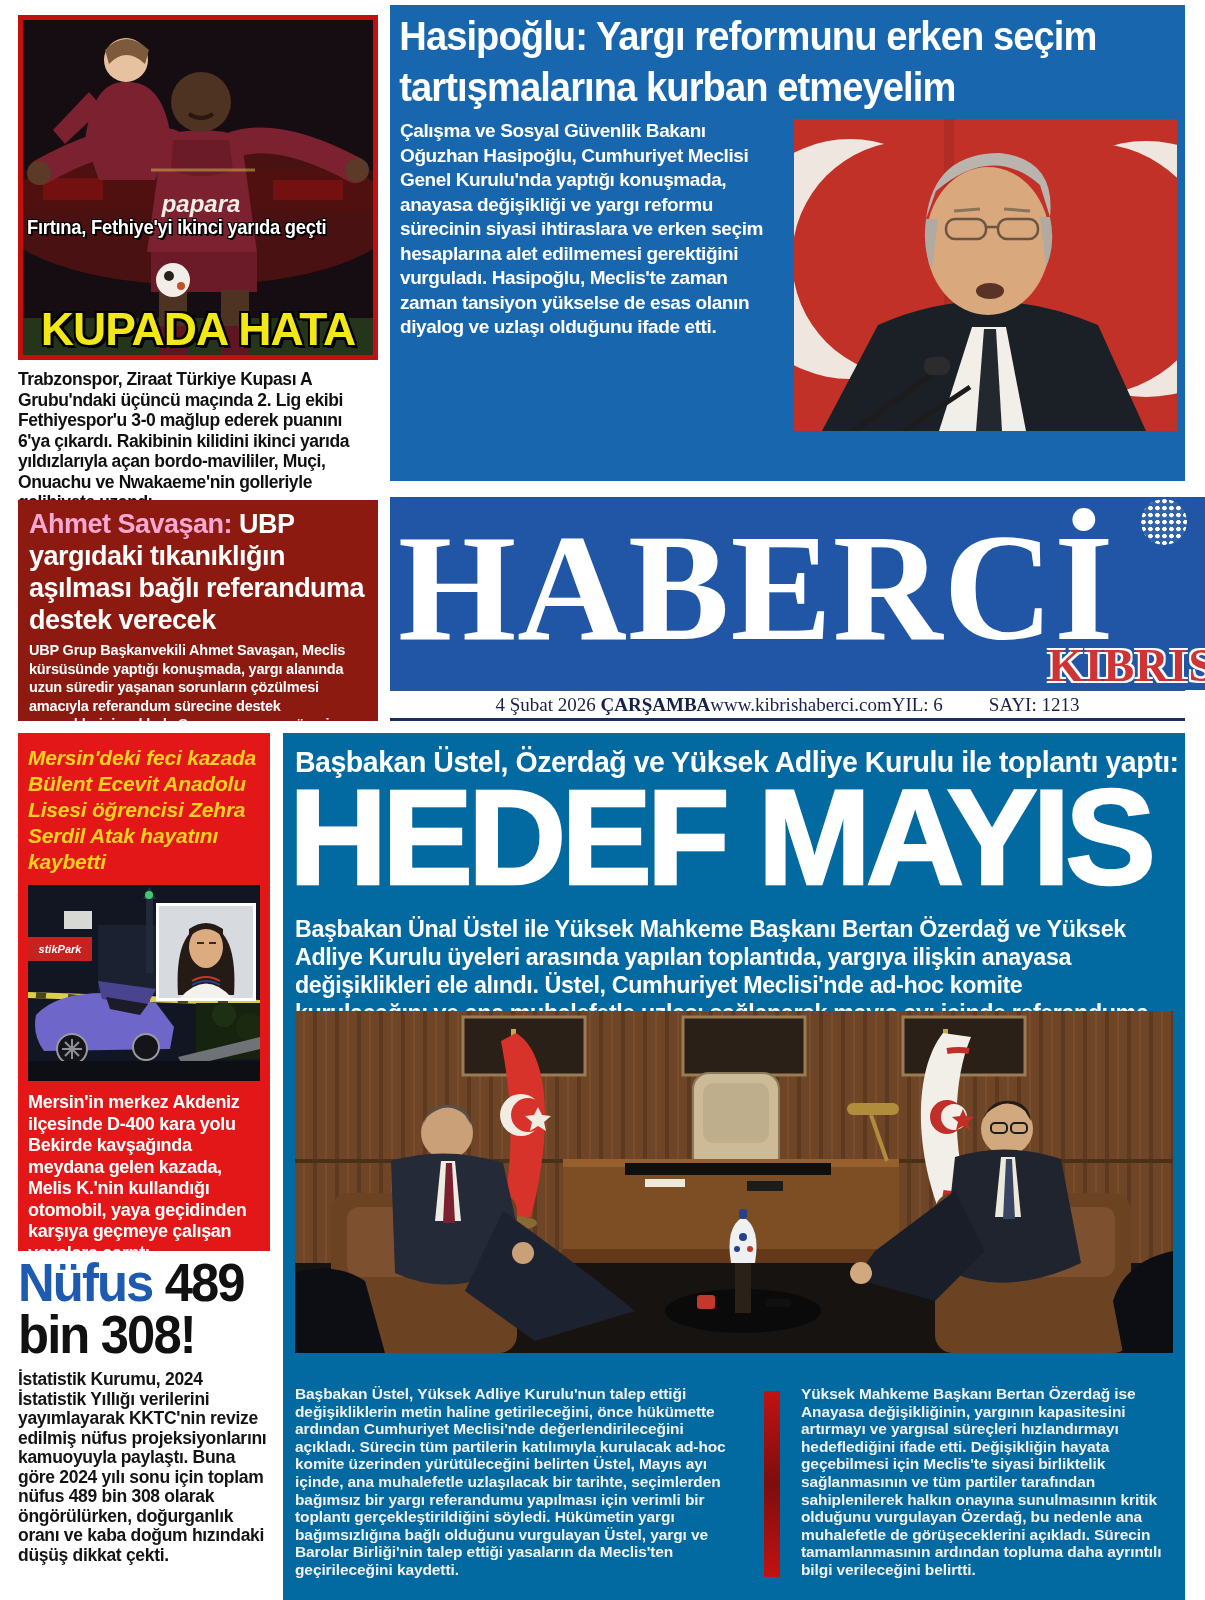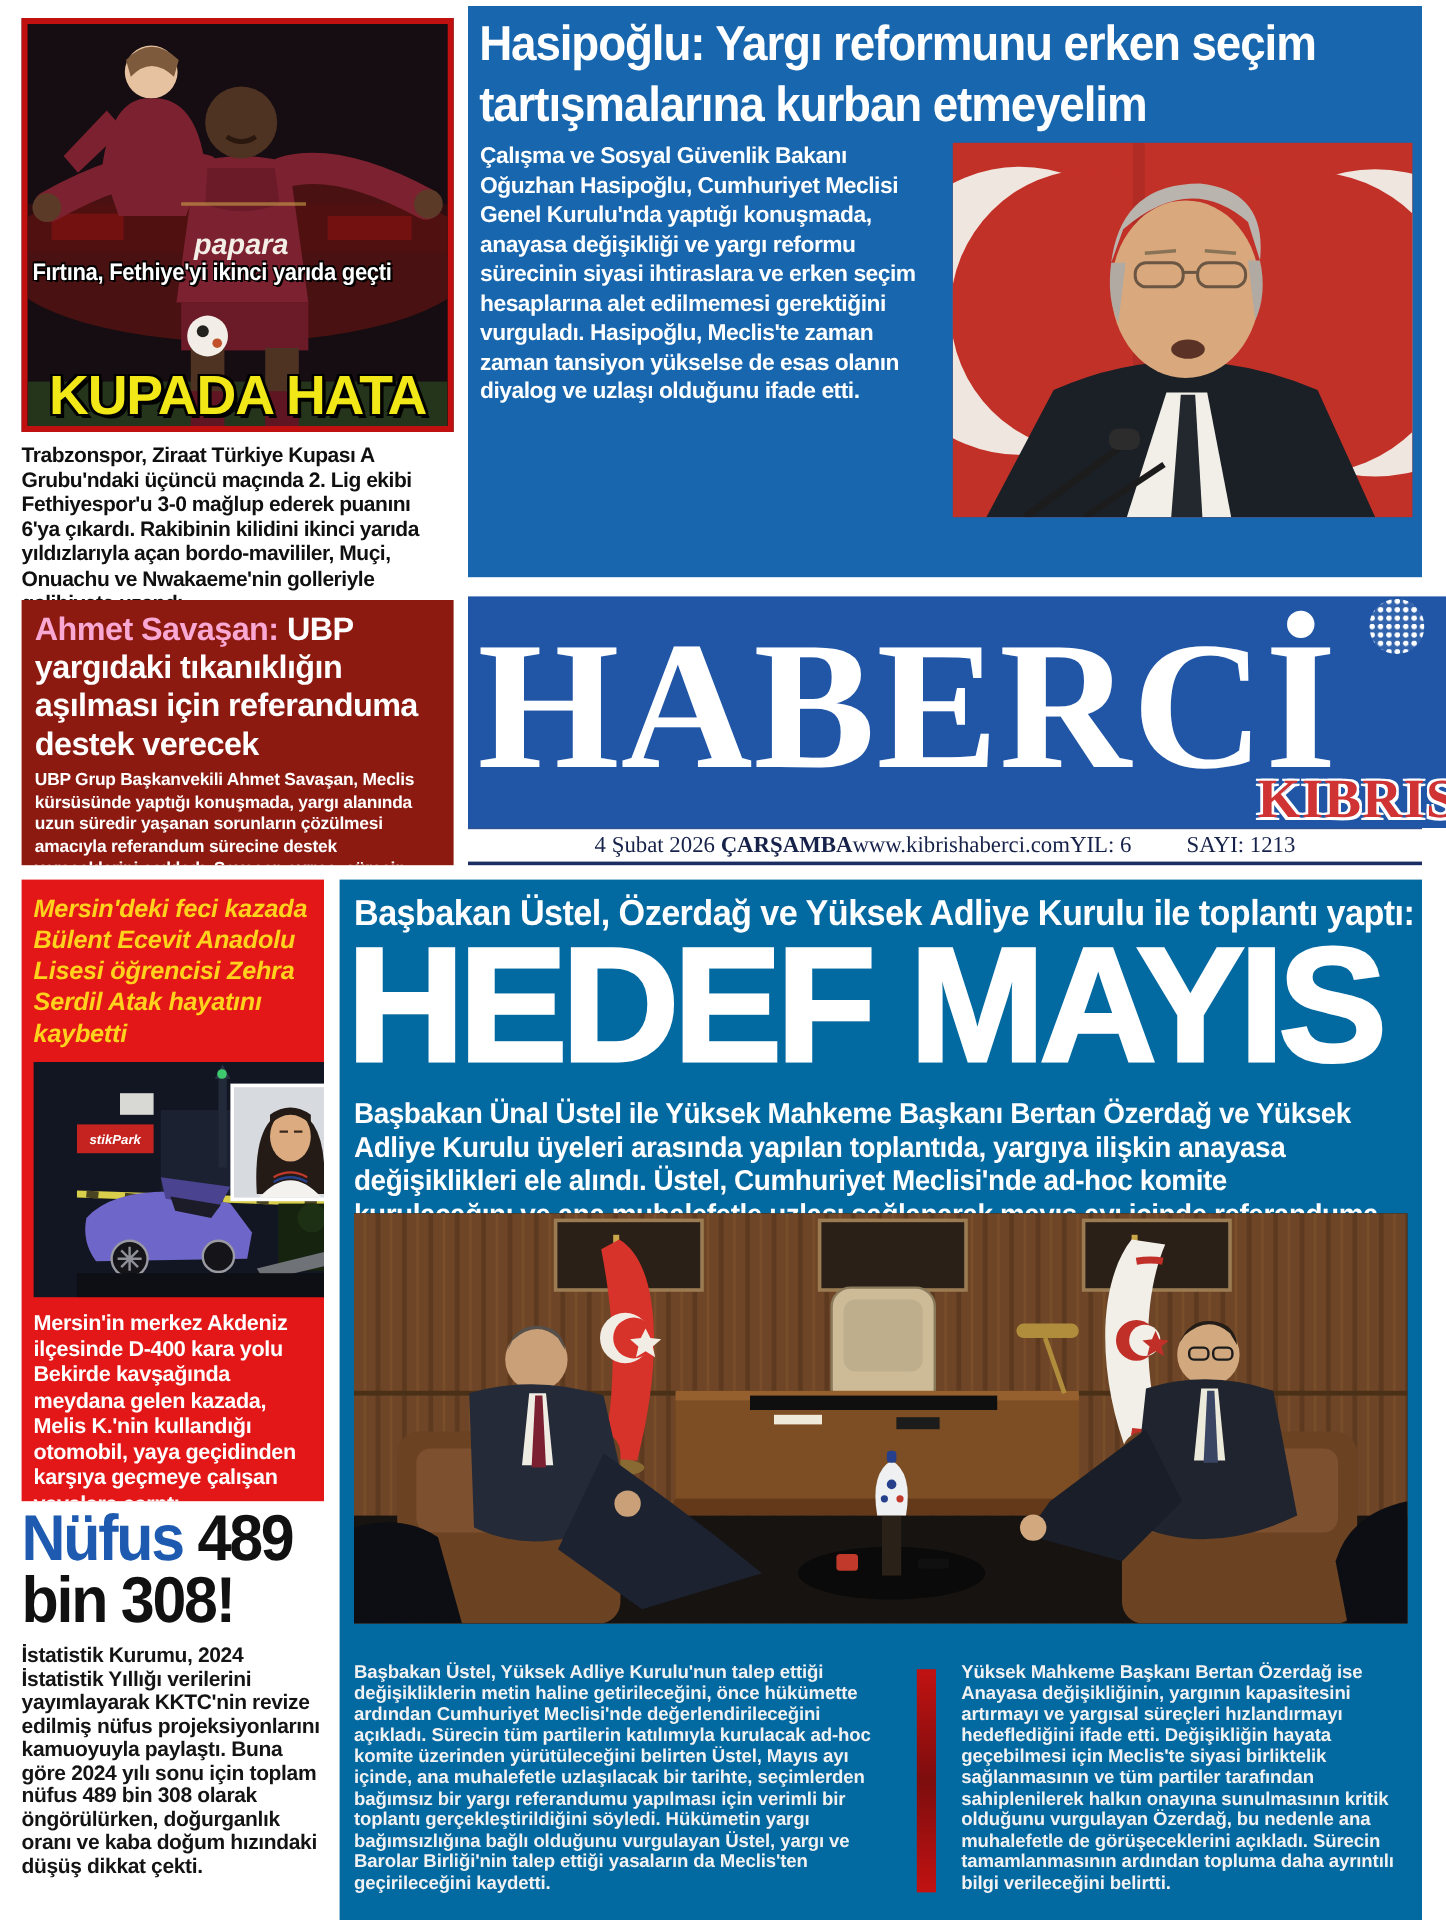--- a/index.html
+++ b/index.html
@@ -51,21 +51,21 @@
   .mast-dateline{display:flex;align-items:center;justify-content:center;height:27px;
                  border-top:1px solid #33508f;border-bottom:3px solid #1b2e63;
                  font-family:"Liberation Serif", serif;font-size:19px;color:#16224a;padding:0 4px;}
   .mast-day{font-weight:700;}
   .mast-right{display:flex;gap:46px;}
 
   
   .mer-box{left:18px;top:733px;width:252px;height:518px;background:#e31717;overflow:hidden;box-sizing:border-box;
            padding:12px 10px;}
   .mer-head{color:#ffd21e;font-style:italic;font-weight:700;font-size:21px;line-height:26px;letter-spacing:-.2px;}
-  .mer-photo{width:232px;height:196px;margin-top:10px;background:#121622;overflow:hidden;padding-left:36px;}
+  .mer-photo{width:232px;height:196px;margin-top:10px;background:#121622;overflow:hidden;}
   .mer-body{margin-top:11px;color:#ffffff;font-weight:700;font-size:18px;line-height:21.5px;letter-spacing:-.3px;}
 
   
   .nuf-box{left:18px;top:1256px;width:256px;}
   .nuf-head{font-weight:900;font-size:54px;line-height:52px;letter-spacing:-2px;transform:scaleX(.94);
             transform-origin:left top;color:#111;}
   .nuf-blue{color:#1d5ab0;}
   .nuf-body{margin-top:10px;font-size:17.5px;line-height:19.5px;font-weight:700;color:#141414;letter-spacing:-.3px;
             width:250px;}
 
@@ -168,21 +168,21 @@
 
           <path d="M60,312 L142,252" stroke="#1c1c1c" stroke-width="6"></path>
           <rect x="130" y="238" width="26" height="18" rx="8" fill="#2c2c2c"></rect>
           <path d="M110,312 L176,268" stroke="#1c1c1c" stroke-width="5"></path>
         </svg>
       </div>
     </div>
   </div>
 
   <div class="abs sav-box">
-    <div class="sav-head"><span class="sav-name">Ahmet Savaşan:</span><span class="sav-rest"> UBP yargıdaki tıkanıklığın aşılması için referanduma destek verecek</span></div>
+    <div class="sav-head"><span class="sav-name">Ahmet Savaşan:</span><span class="sav-rest"> UBP yargıdaki tıkanıklığın aşılması bağlı referanduma destek verecek</span></div>
     <div class="sav-body">UBP Grup Başkanvekili Ahmet Savaşan, Meclis kürsüsünde yaptığı konuşmada, yargı alanında uzun süredir yaşanan sorunların çözülmesi amacıyla referandum sürecine destek vereceklerini açıkladı. Savaşan ayrıca, sürecin siyasi tartışmalardan uzak yürütülmesi ve tüm partilerin temsil edileceği Ad Hoc Komite'de ele alınmasının planlandığını belirtti.</div>
   </div>
 
   <div class="abs mast">
     <div class="mast-blue">
       <div class="mast-title">HABERCİ</div>
       <div class="mast-globe"></div>
       <div class="mast-region">KIBRIS</div>
     </div>
     <div class="mast-dateline">

